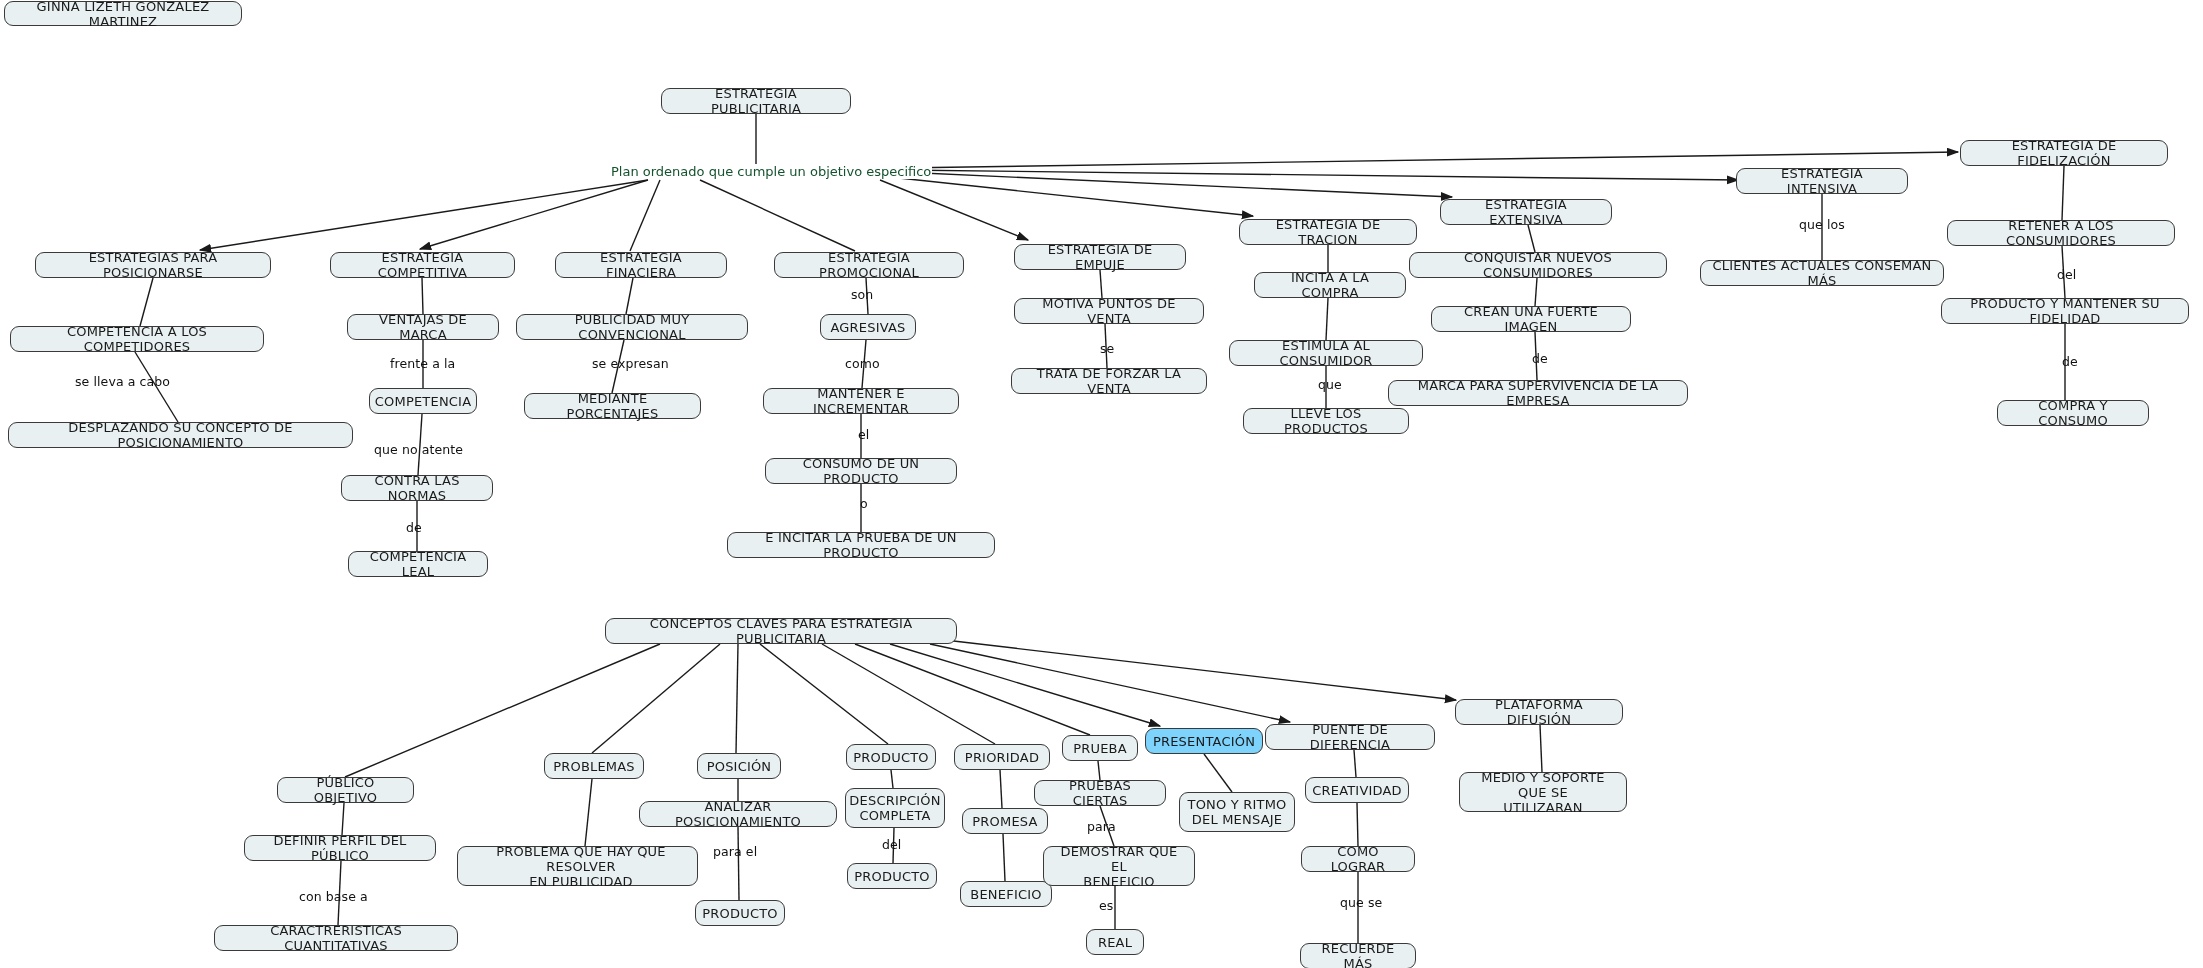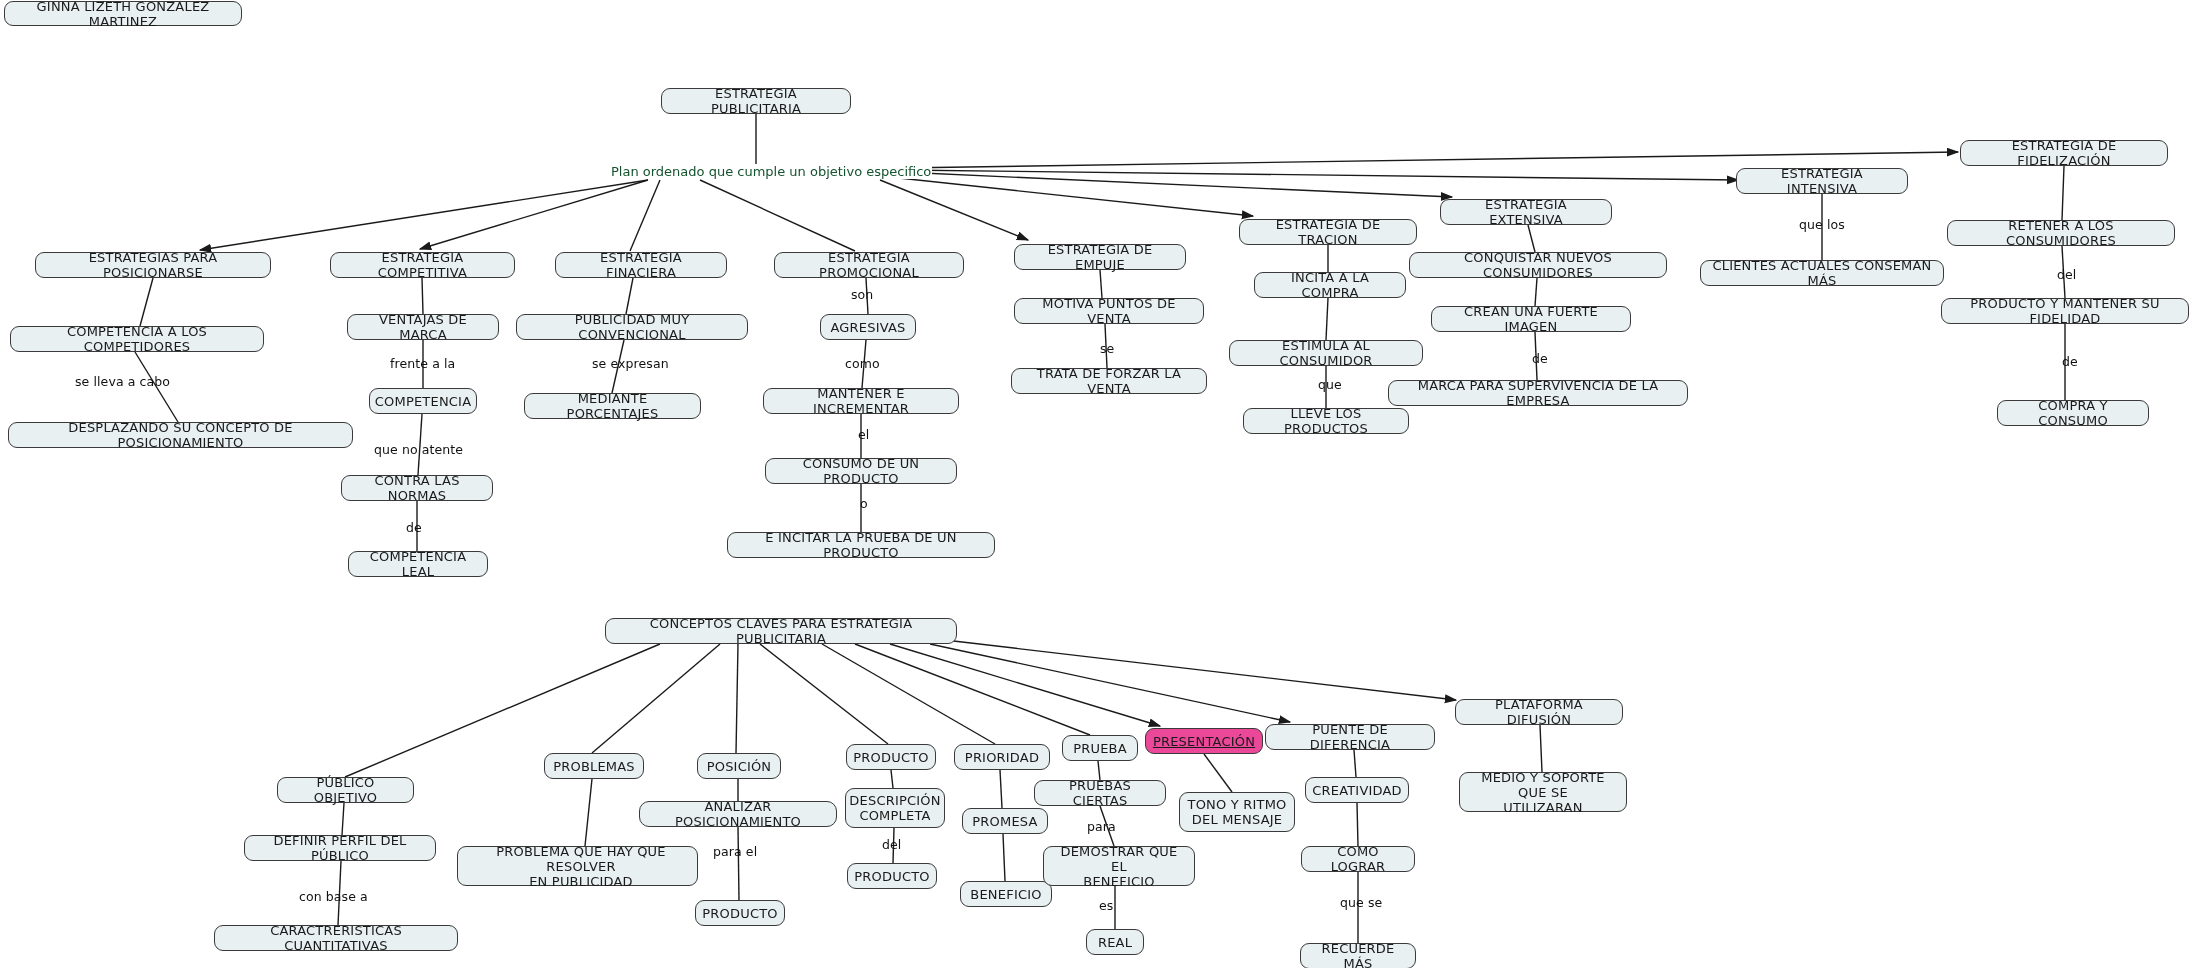--- a/index.html
+++ b/index.html
@@ -184,21 +184,21 @@
 COMPLETA</div>
       <div class="node" style="left: 847px; top: 863px; width: 90px; height: 26px; background: rgb(233, 240, 242); border-color: rgb(58, 58, 58);">PRODUCTO</div>
       <div class="node" style="left: 954px; top: 744px; width: 96px; height: 26px; background: rgb(233, 240, 242); border-color: rgb(58, 58, 58);">PRIORIDAD</div>
       <div class="node" style="left: 962px; top: 808px; width: 86px; height: 26px; background: rgb(233, 240, 242); border-color: rgb(58, 58, 58);">PROMESA</div>
       <div class="node" style="left: 960px; top: 881px; width: 92px; height: 26px; background: rgb(233, 240, 242); border-color: rgb(58, 58, 58);">BENEFICIO</div>
       <div class="node" style="left: 1062px; top: 735px; width: 76px; height: 26px; background: rgb(233, 240, 242); border-color: rgb(58, 58, 58);">PRUEBA</div>
       <div class="node" style="left: 1034px; top: 780px; width: 132px; height: 26px; background: rgb(233, 240, 242); border-color: rgb(58, 58, 58);">PRUEBAS CIERTAS</div>
       <div class="node" style="left: 1043px; top: 846px; width: 152px; height: 40px; background: rgb(233, 240, 242); border-color: rgb(58, 58, 58);">DEMOSTRAR QUE EL
 BENEFICIO</div>
       <div class="node" style="left: 1086px; top: 929px; width: 58px; height: 26px; background: rgb(233, 240, 242); border-color: rgb(58, 58, 58);">REAL</div>
-      <div class="node" style="left: 1145px; top: 728px; width: 118px; height: 26px; background: #ec4899; border-color: rgb(58, 58, 58); text-decoration: underline;">PRESENTACIÓN</div>
+      <div class="node" style="left: 1145px; top: 728px; width: 118px; height: 26px; background: #7dd3fc; border-color: rgb(58, 58, 58);">PRESENTACIÓN</div>
       <div class="node" style="left: 1179px; top: 792px; width: 116px; height: 40px; background: rgb(233, 240, 242); border-color: rgb(58, 58, 58);">TONO Y RITMO
 DEL MENSAJE</div>
       <div class="node" style="left: 1265px; top: 724px; width: 170px; height: 26px; background: rgb(233, 240, 242); border-color: rgb(58, 58, 58);">PUENTE DE DIFERENCIA</div>
       <div class="node" style="left: 1305px; top: 777px; width: 104px; height: 26px; background: rgb(233, 240, 242); border-color: rgb(58, 58, 58);">CREATIVIDAD</div>
       <div class="node" style="left: 1301px; top: 846px; width: 114px; height: 26px; background: rgb(233, 240, 242); border-color: rgb(58, 58, 58);">COMO LOGRAR</div>
       <div class="node" style="left: 1300px; top: 943px; width: 116px; height: 26px; background: rgb(233, 240, 242); border-color: rgb(58, 58, 58);">RECUERDE MÁS</div>
       <div class="node" style="left: 1455px; top: 699px; width: 168px; height: 26px; background: rgb(233, 240, 242); border-color: rgb(58, 58, 58);">PLATAFORMA DIFUSIÓN</div>
       <div class="node" style="left: 1459px; top: 772px; width: 168px; height: 40px; background: rgb(233, 240, 242); border-color: rgb(58, 58, 58);">MEDIO Y SOPORTE QUE SE
 UTILIZARAN</div>
     </div>

